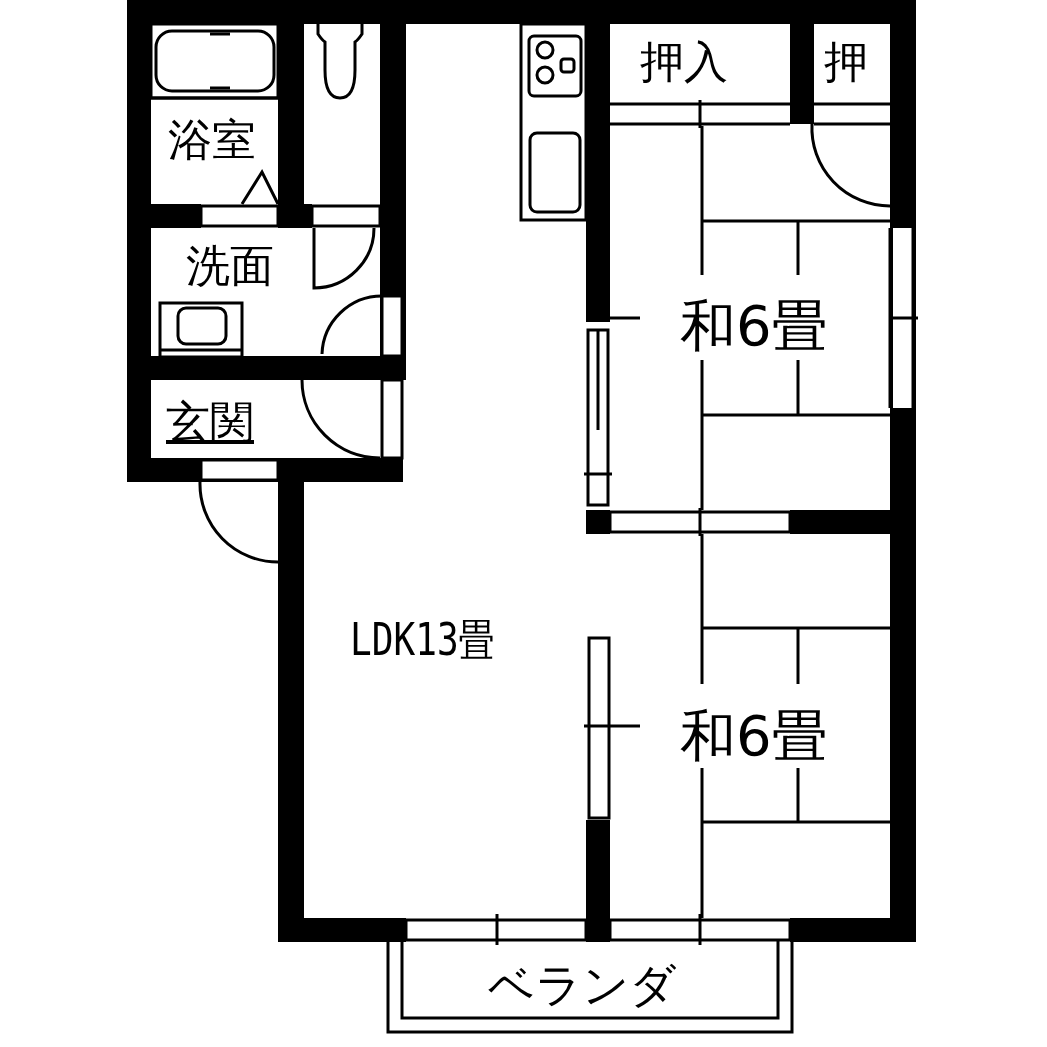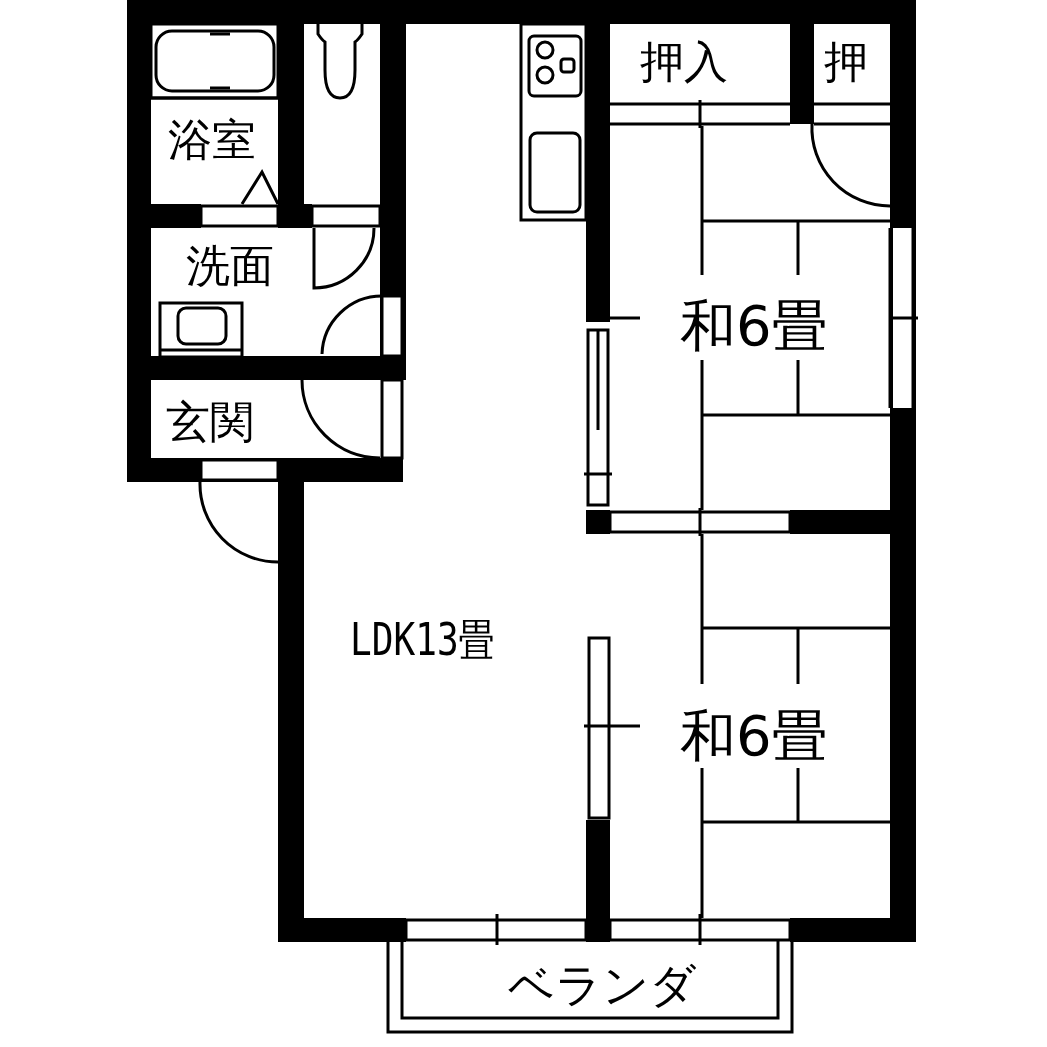--- a/index.html
+++ b/index.html
@@ -172,19 +172,19 @@
     <circle cx="545" cy="75" r="8"></circle>
     <rect x="561" y="59" width="13" height="13" rx="3"></rect>
   </g>
   <g stroke="#000" stroke-width="3" fill="none">
     <rect x="530" y="133" width="50" height="79" rx="7"></rect>
   </g>
 </svg>
 
 <div class="label room-md" style="left:168px; top:118px;">浴室</div>
 <div class="label room-md" style="left:166px; top:244px;margin-left:20px;">洗面</div>
-<div class="label room-md" style="left:166px; top:400px;">玄関</div>
+<div class="label room-md" style="left:166px; top:400px;text-decoration:underline;">玄関</div>
 <div class="label room-md" style="left:640px; top:40px;">押入</div>
 <div class="label room-md" style="left:824px; top:40px;">押</div>
 <div class="label wa" style="left:680px; top:298px;">和6畳</div>
 <div class="label wa" style="left:680px; top:708px;">和6畳</div>
 <div class="label ldk" style="left:350px; top:618px;">LDK13畳</div>
-<div class="label room-lg" style="left:508px; top:962px;">ベランダ</div>
+<div class="label room-lg" style="left:488px; top:962px;">ベランダ</div>
 
 </body></html>

